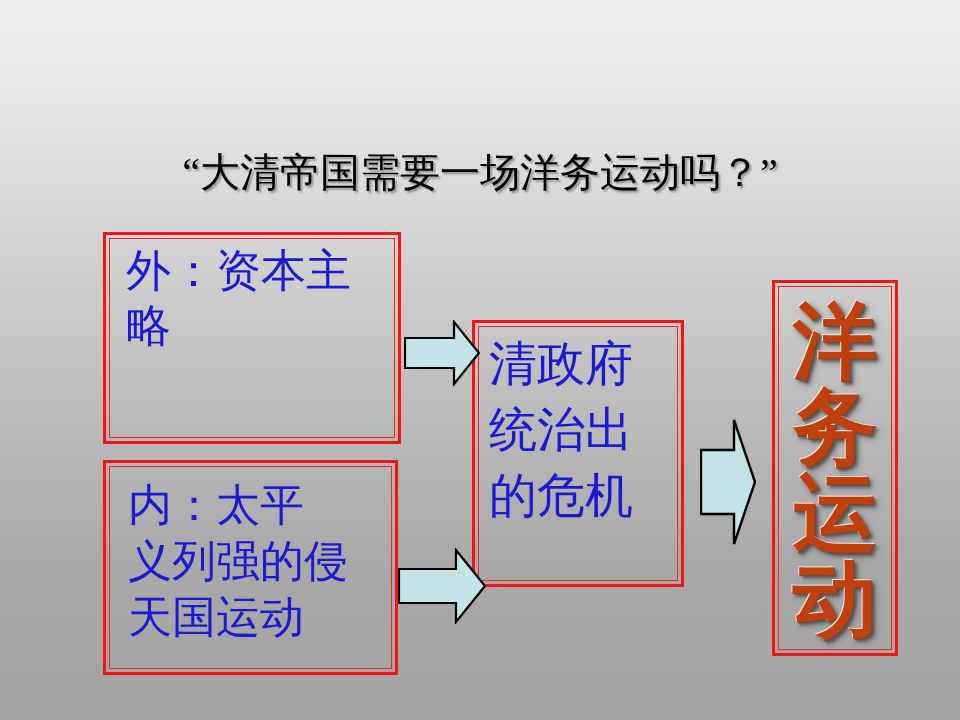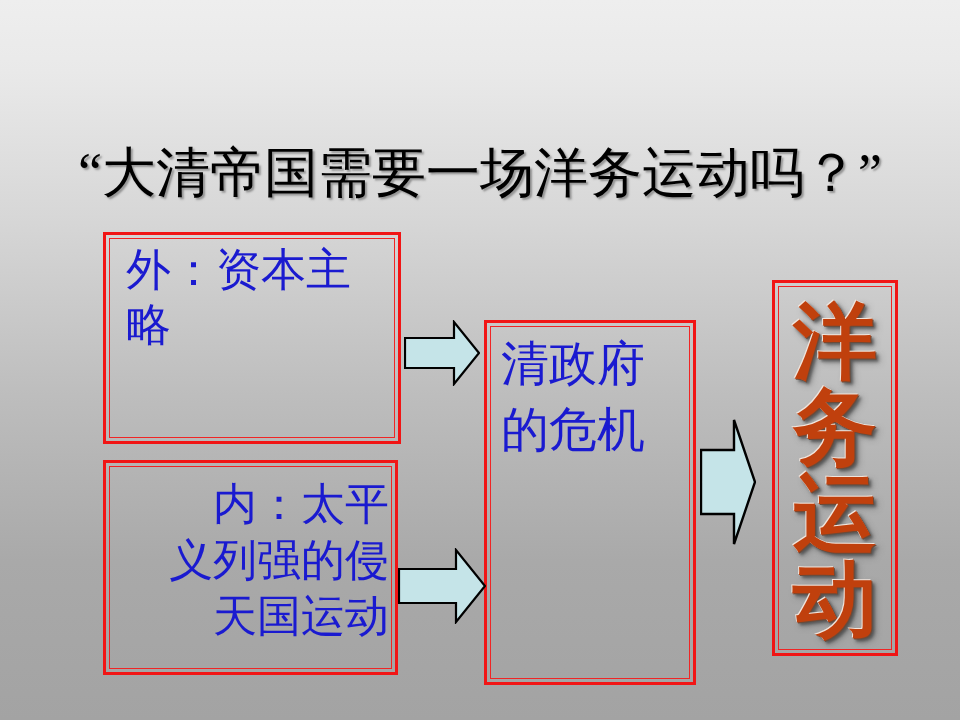--- a/index.html
+++ b/index.html
@@ -20,21 +20,21 @@
     overflow: hidden;
   }
 
   
   #title {
     position: absolute;
     left: 0;
     top: 136px;
     width: 960px;
     text-align: center;
-    font-size: 54px;
+    font-size: 40px;
     line-height: 74px;
     color: #000000;
     font-family: "Liberation Serif", "DejaVu Serif", serif;
     letter-spacing: 0px;
     white-space: nowrap;
     text-shadow: 2px 2px 2px rgba(90,90,90,0.55);
   }
 
   
   .redbox {
@@ -53,21 +53,21 @@
     border: 1.5px solid #f02525;
     pointer-events: none;
   }
   .boxtext {
     position: absolute;
     left: 0; top: 0; right: 0; bottom: 0;
     display: flex;
     flex-direction: column;
     justify-content: center;
     color: #1a1ad0;
-    font-family: Liberation Serif, serif;
+    font-family: Liberation Sans, sans-serif;
   }
 
   
   #box-external {
     left: 103px;
     top: 232px;
     width: 298px;
     height: 212px;
   }
   #box-external .boxtext {
@@ -76,35 +76,34 @@
     padding: 8px 6px 8px 20px;
     justify-content: flex-start;
   }
 
   
   #box-internal {
     left: 103px;
     top: 460px;
     width: 295px;
     height: 215px;
-    text-align: right;
   }
   #box-internal .boxtext {
     font-size: 44px;
     line-height: 56px;
     padding: 14px 6px 8px 22px;
     justify-content: flex-start;
   }
 
   
   #box-crisis {
-    left: 484px;
+    left: 472px;
     top: 320px;
     width: 212px;
-    height: 365px;
+    height: 267px;
   }
   #box-crisis .boxtext {
     font-size: 48px;
     line-height: 66px;
     padding: 8px 4px 4px 14px;
     justify-content: flex-start;
   }
 
   
   #box-result {
@@ -165,20 +164,21 @@
       <div>内：太平</div>
       <div>义列强的侵</div>
       <div>天国运动</div>
     </div>
   </div>
 
   <div class="redbox" id="box-crisis">
     <div class="inner-rule"></div>
     <div class="boxtext">
       <div>清政府</div>
+      <div>统治出</div>
       <div>的危机</div>
     </div>
   </div>
 
   <div class="redbox" id="box-result">
     <div class="inner-rule"></div>
     <div id="wordart">
       <div class="wa-char">洋</div>
       <div class="wa-char">务</div>
       <div class="wa-char">运</div>

